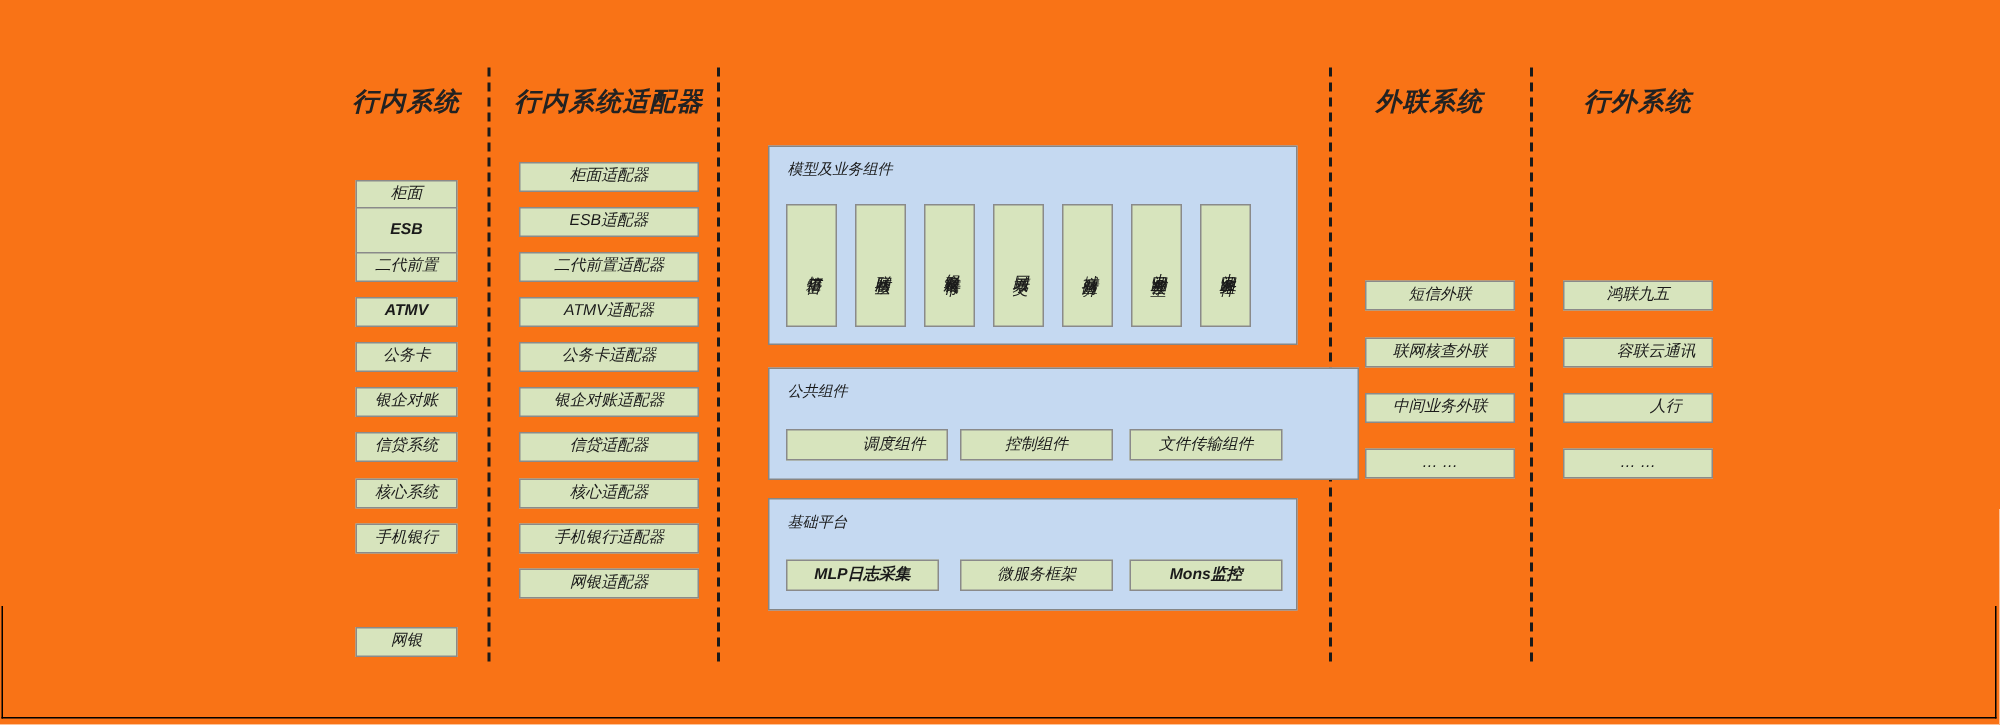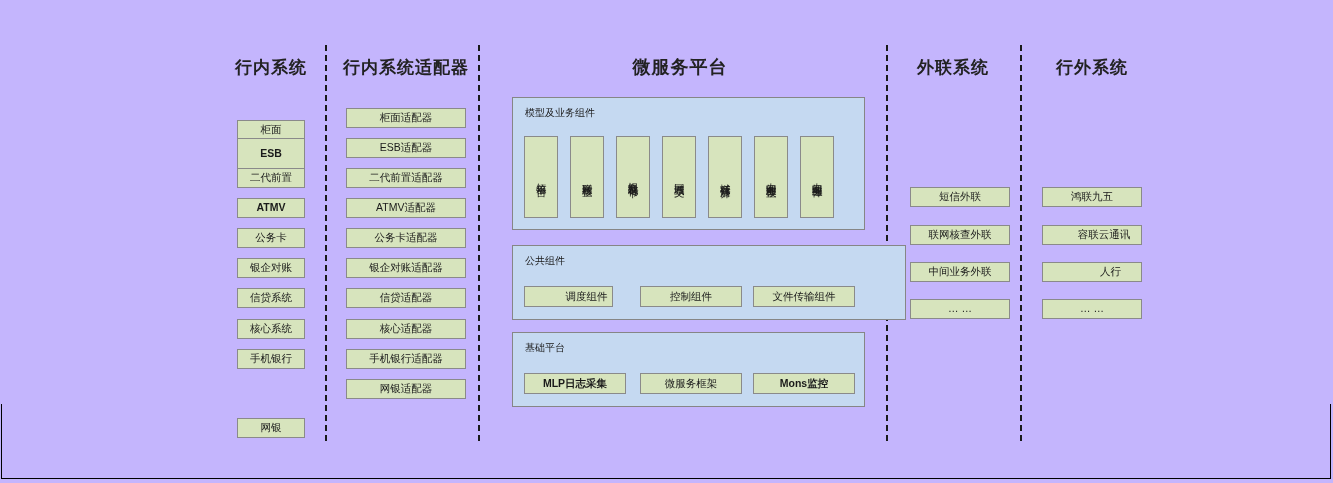--- a/index.html
+++ b/index.html
@@ -8,22 +8,23 @@
     background: #ffffff;
   }
   body {
     font-family: "Liberation Sans", "DejaVu Sans", sans-serif;
     color: #1a1a1a;
   }
   #canvas {
     position: relative;
     width: 1333px;
     height: 483px;
-    background: #c4b5fd;
+    background: #f97316;
     overflow: hidden;
+    font-style: italic;
   }
 
   
   .page-edge-left,
   .page-edge-right {
     position: absolute;
     width: 1px;
     background: #000000;
     top: 404px;
     height: 75px;
@@ -133,37 +134,36 @@
   <div class="node" style="left:346px; top:138px; width:120px; height:20px;">ESB适配器</div>
   <div class="node" style="left:346px; top:168px; width:120px; height:20px;">二代前置适配器</div>
   <div class="node" style="left:346px; top:198px; width:120px; height:20px;">ATMV适配器</div>
   <div class="node" style="left:346px; top:228px; width:120px; height:20px;">公务卡适配器</div>
   <div class="node" style="left:346px; top:258px; width:120px; height:20px;">银企对账适配器</div>
   <div class="node" style="left:346px; top:288px; width:120px; height:20px;">信贷适配器</div>
   <div class="node" style="left:346px; top:319px; width:120px; height:20px;">核心适配器</div>
   <div class="node" style="left:346px; top:349px; width:120px; height:20px;">手机银行适配器</div>
   <div class="node" style="left:346px; top:379px; width:120px; height:20px;">网银适配器</div>
 
-  <div class="col-title" style="left:580px; top:55px; width:200px; font-size:18px;">微服务平台</div>
 
   <div class="panel" style="left:512px; top:97px; width:353px; height:133px;">
     <div class="panel-title">模型及业务组件</div>
   </div>
   <div class="node vertical" style="left:524px; top:136px; width:34px; height:82px;">短信平台</div>
   <div class="node vertical" style="left:570px; top:136px; width:34px; height:82px;">联网核查</div>
   <div class="node vertical" style="left:616px; top:136px; width:34px; height:82px;">银联及银行卡</div>
   <div class="node vertical" style="left:662px; top:136px; width:34px; height:82px;">同城票交</div>
   <div class="node vertical" style="left:708px; top:136px; width:34px; height:82px;">城商行清算</div>
   <div class="node vertical" style="left:754px; top:136px; width:34px; height:82px;">中间业务模型</div>
   <div class="node vertical" style="left:800px; top:136px; width:34px; height:82px;">中间业务组件</div>
 
   <div class="panel" style="left:512px; top:245px; width:394px; height:75px;">
     <div class="panel-title">公共组件</div>
   </div>
-  <div class="node" style="left:524px; top:286px; width:89px; height:21px;padding-left:36px;">调度组件</div>
+  <div class="node" style="left:524px; top:286px; width:108px; height:21px;padding-left:36px;">调度组件</div>
   <div class="node" style="left:640px; top:286px; width:102px; height:21px;">控制组件</div>
   <div class="node" style="left:753px; top:286px; width:102px; height:21px;">文件传输组件</div>
 
   <div class="panel" style="left:512px; top:332px; width:353px; height:75px;">
     <div class="panel-title">基础平台</div>
   </div>
   <div class="node bold" style="left:524px; top:373px; width:102px; height:21px;">MLP日志采集</div>
   <div class="node" style="left:640px; top:373px; width:102px; height:21px;">微服务框架</div>
   <div class="node bold" style="left:753px; top:373px; width:102px; height:21px;">Mons监控</div>
 

